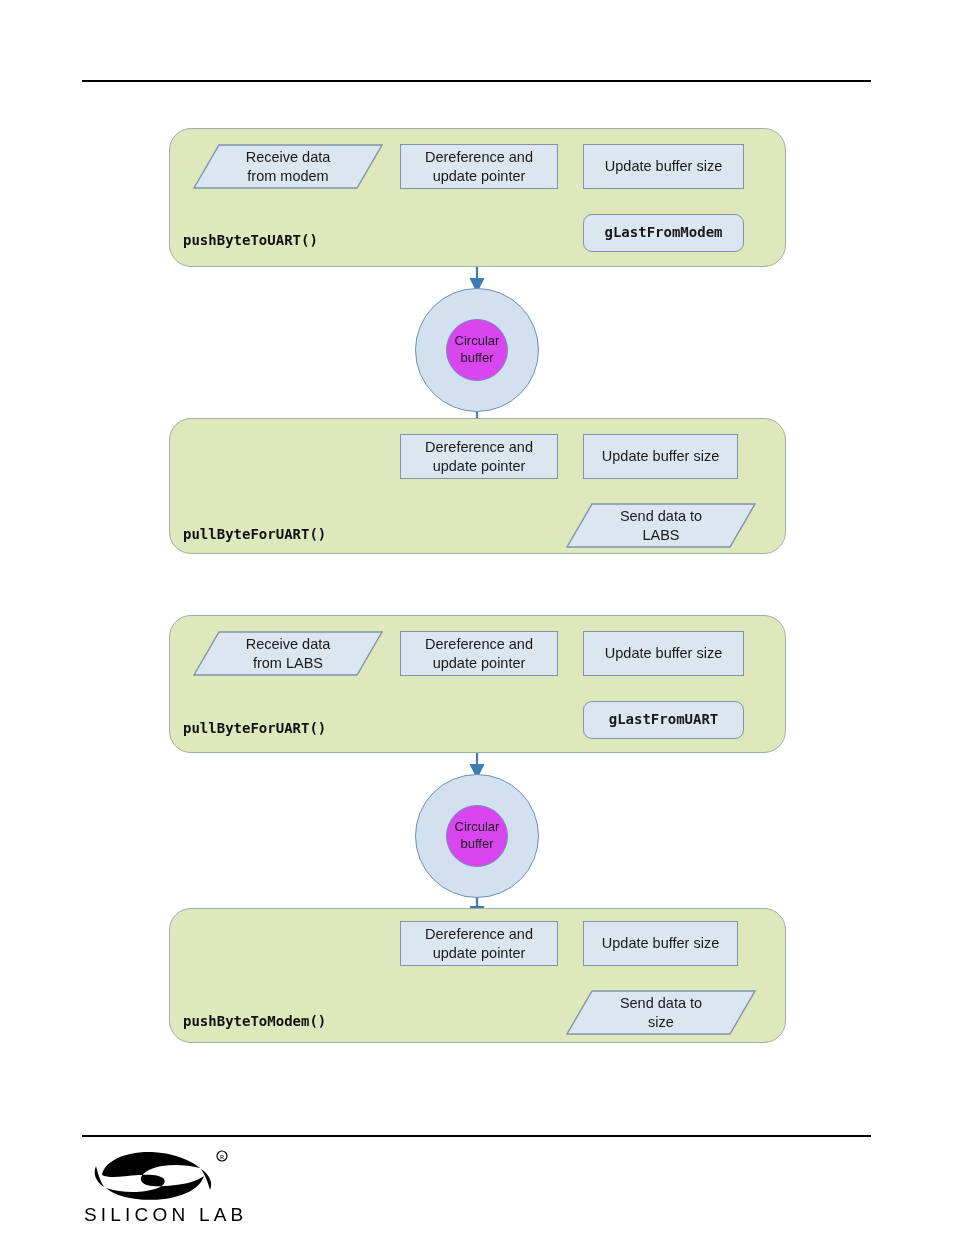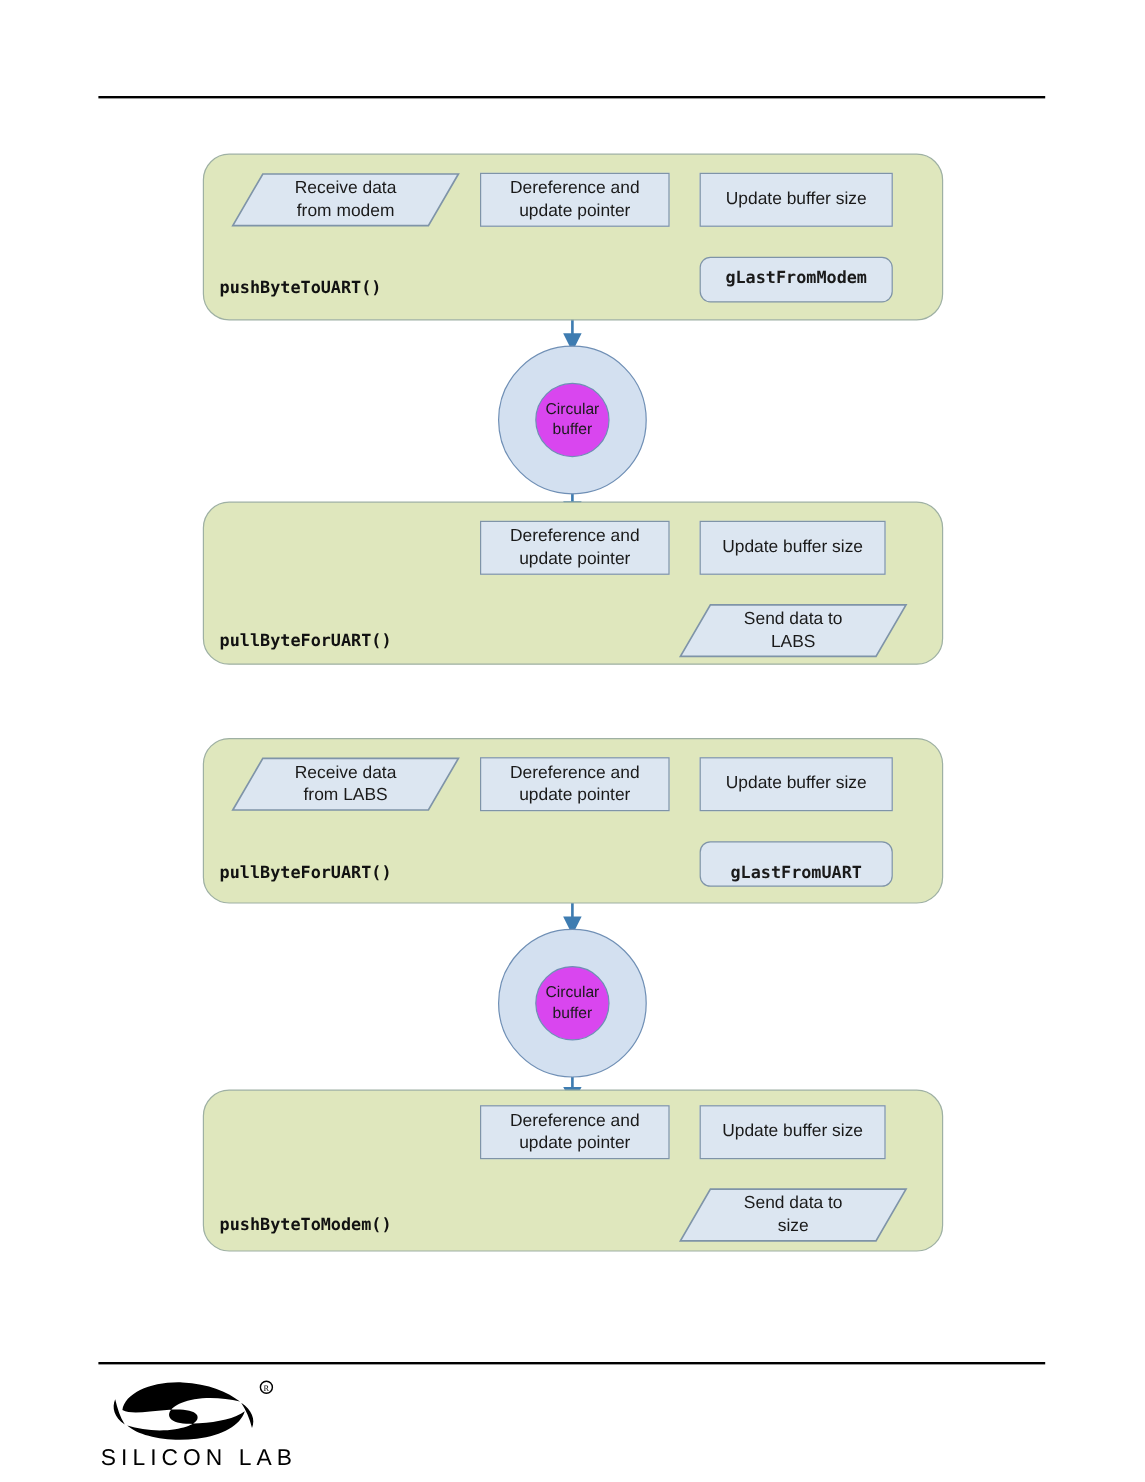--- a/index.html
+++ b/index.html
@@ -286,21 +286,21 @@
       <span>
         <span>Dereference and</span><br>
         <span>update pointer</span>
       </span>
     </div>
 
     <div class="node process" style="left:583px; top:631px; width:161px; height:45px;">
       <span>Update buffer size</span>
     </div>
 
-    <div class="node rounded mono" style="left:583px; top:701px; width:161px; height:38px;align-items:flex-end;">
+    <div class="node rounded mono" style="left:583px; top:701px; width:161px; height:38px;">
       <span>gLastFromUART</span>
     </div>
 
     <div class="panel-label" style="left:183px; top:720px;">pullByteForUART()</div>
 
     <div class="circ" style="left:415px; top:774px;">
       <div class="outer"></div>
       <div class="inner">
         <span>
           <span>Circular</span><br>

